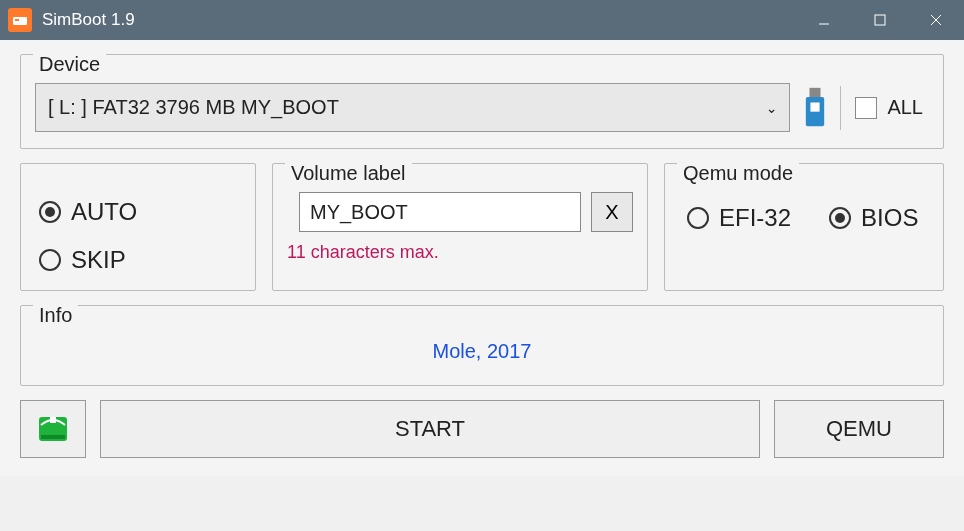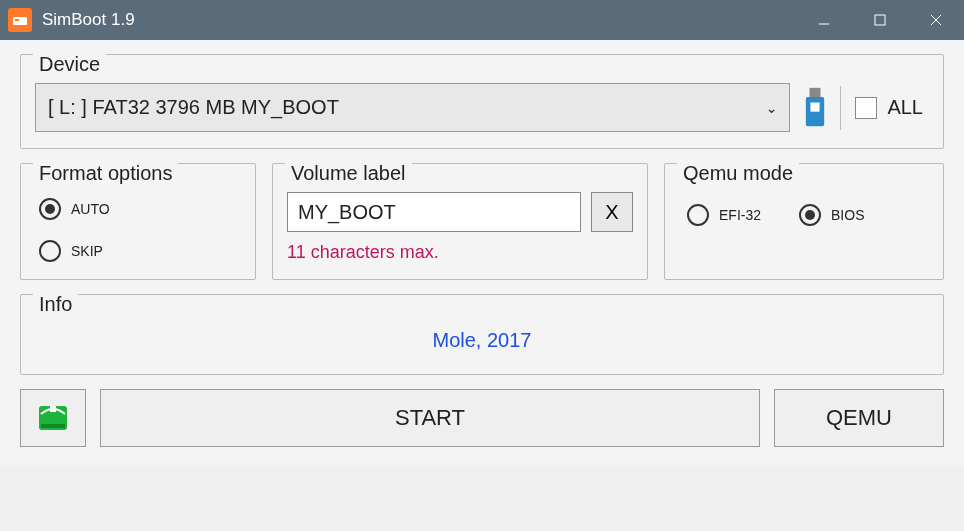--- a/index.html
+++ b/index.html
@@ -33,25 +33,25 @@
     
     .mid { display: flex; gap: 16px; margin-bottom: 14px; }
     .mid .group { margin-bottom: 0; }
     .group.format { width: 236px; }
     .group.volume { flex: 1; }
     .group.qemu { width: 280px; }
     
     .radio-col { display:flex; flex-direction:column; gap:20px; padding-top:6px; padding-left:4px;}
     .radio-row2 { display:flex; gap:34px; padding-top:6px; padding-left:4px;}
     .radio-row2 .radio-col { gap:20px;align-items:center; }
-    .radio { display:flex; align-items:center; gap:10px; font-size:14px; color:#222; }
+    .radio { display:flex; align-items:center; gap:10px; font-size:24px; color:#222; }
     .radio-circle { width:22px; height:22px; border:2px solid #333; border-radius:50%; display:flex; align-items:center; justify-content:center; }
     .radio-circle.on::after { content:""; width:10px; height:10px; background:#333; border-radius:50%; }
     
-    .vol-row { display:flex; gap:10px; align-items:center; }
+    .vol-row { display:flex; gap:10px; align-items:center;margin-left:12px; }
     .vol-input { flex:1; height:40px; border:1px solid #888; background:#fff; font-size:20px; padding:0 10px; color:#222; display:flex; align-items:center; }
     .x-btn { width:42px; height:40px; border:1px solid #888; background:#e8e8e8; display:flex; align-items:center; justify-content:center; font-size:20px; }
     .hint { font-size:18px; color:#be185d; margin-top:10px; }
     
     
     .group.info { padding-bottom: 22px; }
     .info-text { text-align:center; color:#1a4fe0; font-size:20px; margin-top:6px; }
     
     
     .bottom { display:flex; gap:14px; }
@@ -112,21 +112,20 @@
       <label class="all-wrap">
         <span class="checkbox"></span>
         <span>ALL</span>
       </label>
     </div>
   </div>
 
   <div class="mid">
 
     <div class="group format">
-      <div class="group-title">Format options</div>
       <div class="radio-col">
         <label class="radio">
           <span class="radio-circle on"></span>
           <span>AUTO</span>
         </label>
         <label class="radio">
           <span class="radio-circle"></span>
           <span>SKIP</span>
         </label>
       </div>

